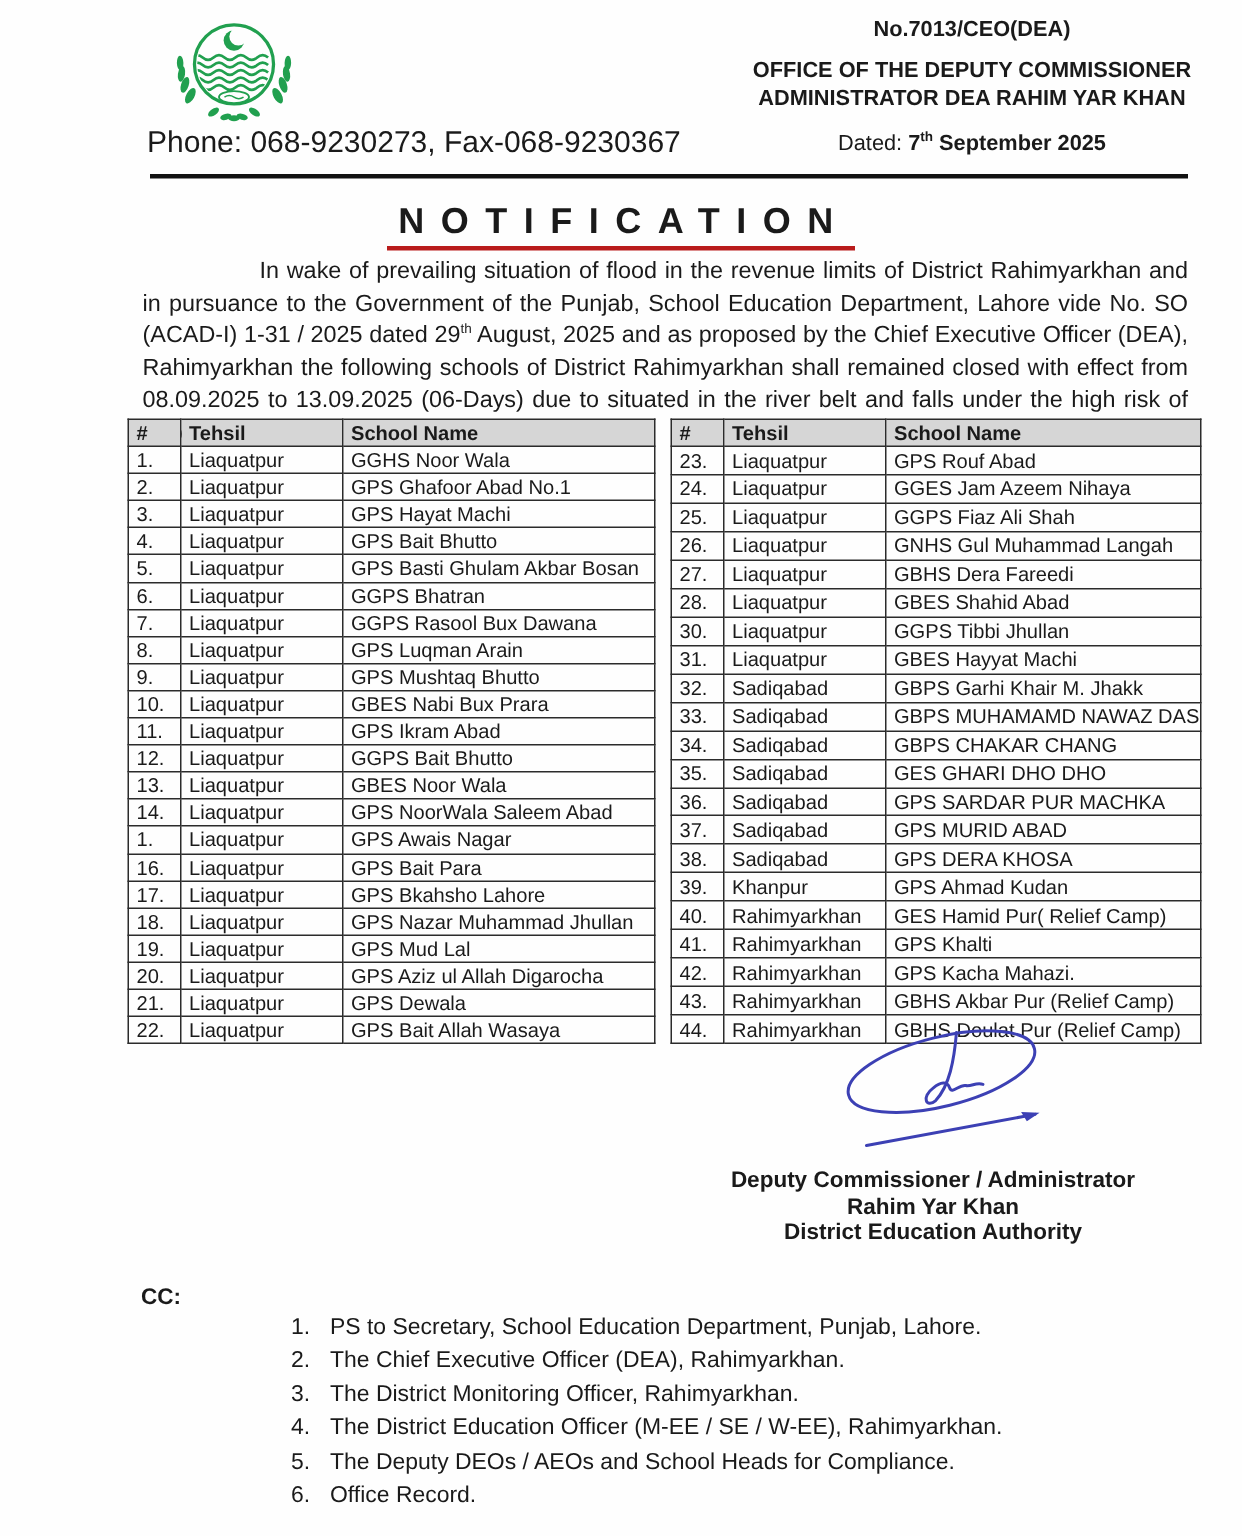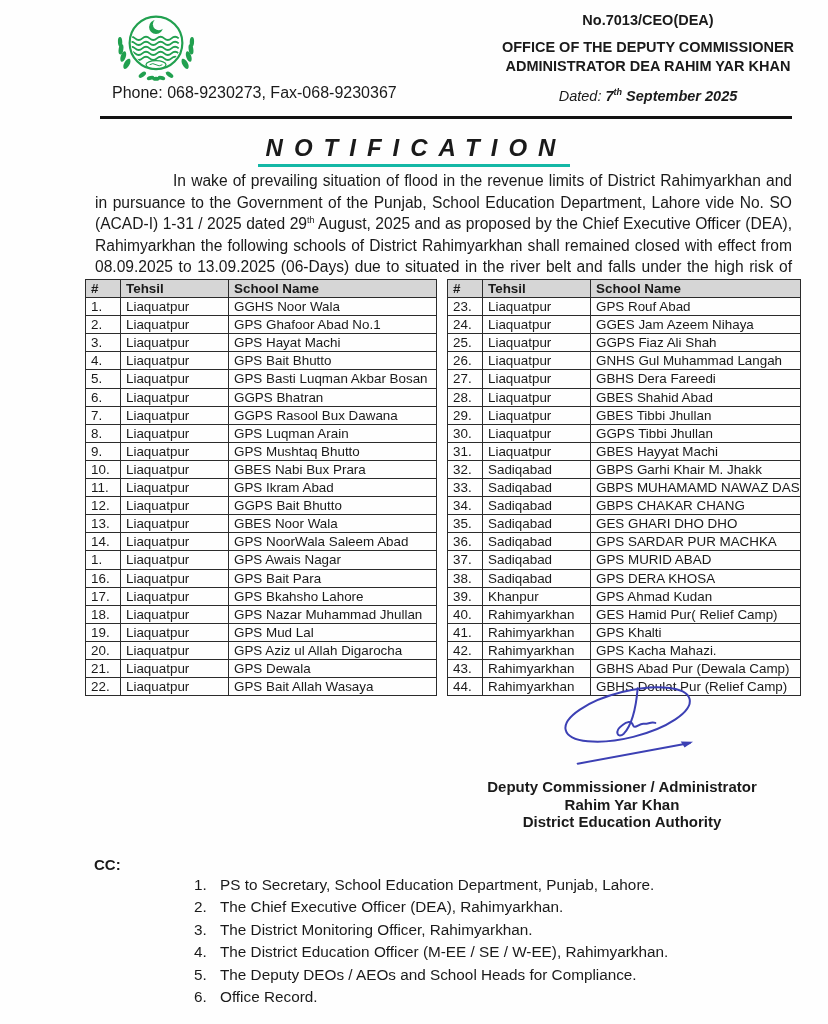--- a/index.html
+++ b/index.html
@@ -7,30 +7,30 @@
     position:relative;width:828px;height:1024px;margin:0 auto;
     background:#fefefe;color:#1a1a1a;
     font-family:"Liberation Sans","DejaVu Sans",sans-serif;
     overflow:hidden;
   }
   
   .logo{position:absolute;left:106px;top:5px;}
   .hdr-right{position:absolute;left:478px;top:12px;width:340px;text-align:center;}
   .ref-no{font-weight:bold;font-size:14.5px;margin-bottom:10px;}
   .office-line{font-weight:bold;font-size:14.5px;line-height:19px;}
-  .dated-line{font-size:14.5px;margin-top:12px;font-style:italic;}
+  .dated-line{font-size:14.5px;margin-top:12px;}
   .dated-line .bold{font-weight:bold;}
   sup{font-size:9px;vertical-align:super;line-height:0;}
-  .phone-line{position:absolute;left:112px;top:84px;font-size:16px;}
+  .phone-line{position:absolute;left:98px;top:84px;font-size:20px;}
   .divider{position:absolute;left:100px;top:116px;width:692px;height:3px;background:#121212;}
   
   .title-wrap{position:absolute;left:0;top:134px;width:828px;text-align:center;}
   .title{
     display:inline-block;font-weight:bold;font-size:24px;letter-spacing:11px;
-    border-bottom:3px solid #14b8a6;padding:0 4px 2px 8px;font-style:italic;
+    border-bottom:3px solid #b91c1c;padding:0 4px 2px 8px;
   }
   
   .body-text{
     position:absolute;left:95px;top:170px;width:697px;
     font-size:15.6px;line-height:21.5px;text-align:justify;text-indent:78px;
   }
   
   .tables{position:absolute;left:85px;top:279px;display:flex;gap:10px;}
   table.schools{border-collapse:collapse;table-layout:fixed;font-size:13.4px;}
   table.schools.left{width:352px;}
@@ -146,21 +146,21 @@
 
   <tr>
     <td>4.</td>
     <td>Liaquatpur</td>
     <td>GPS Bait Bhutto</td>
   </tr>
 
   <tr>
     <td>5.</td>
     <td>Liaquatpur</td>
-    <td>GPS Basti Luqman Akbar Bosan</td>
+    <td>GPS Basti Ghulam Akbar Bosan</td>
   </tr>
 
   <tr>
     <td>6.</td>
     <td>Liaquatpur</td>
     <td>GGPS Bhatran</td>
   </tr>
 
   <tr>
     <td>7.</td>
@@ -303,25 +303,20 @@
     <td>Liaquatpur</td>
     <td>GBHS Dera Fareedi</td>
   </tr>
 
   <tr>
     <td>28.</td>
     <td>Liaquatpur</td>
     <td>GBES Shahid Abad</td>
   </tr>
 
-  <tr>
-    <td>29.</td>
-    <td>Liaquatpur</td>
-    <td>GBES Tibbi Jhullan</td>
-  </tr>
 
   <tr>
     <td>30.</td>
     <td>Liaquatpur</td>
     <td>GGPS Tibbi Jhullan</td>
   </tr>
 
   <tr>
     <td>31.</td>
     <td>Liaquatpur</td>
@@ -390,21 +385,21 @@
 
   <tr>
     <td>42.</td>
     <td>Rahimyarkhan</td>
     <td>GPS Kacha Mahazi.</td>
   </tr>
 
   <tr>
     <td>43.</td>
     <td>Rahimyarkhan</td>
-    <td>GBHS Abad Pur (Dewala Camp)</td>
+    <td>GBHS Akbar Pur (Relief Camp)</td>
   </tr>
 
   <tr>
     <td>44.</td>
     <td>Rahimyarkhan</td>
     <td>GBHS Doulat Pur (Relief Camp)</td>
   </tr>
 </tbody>
     </table>
   </div>

